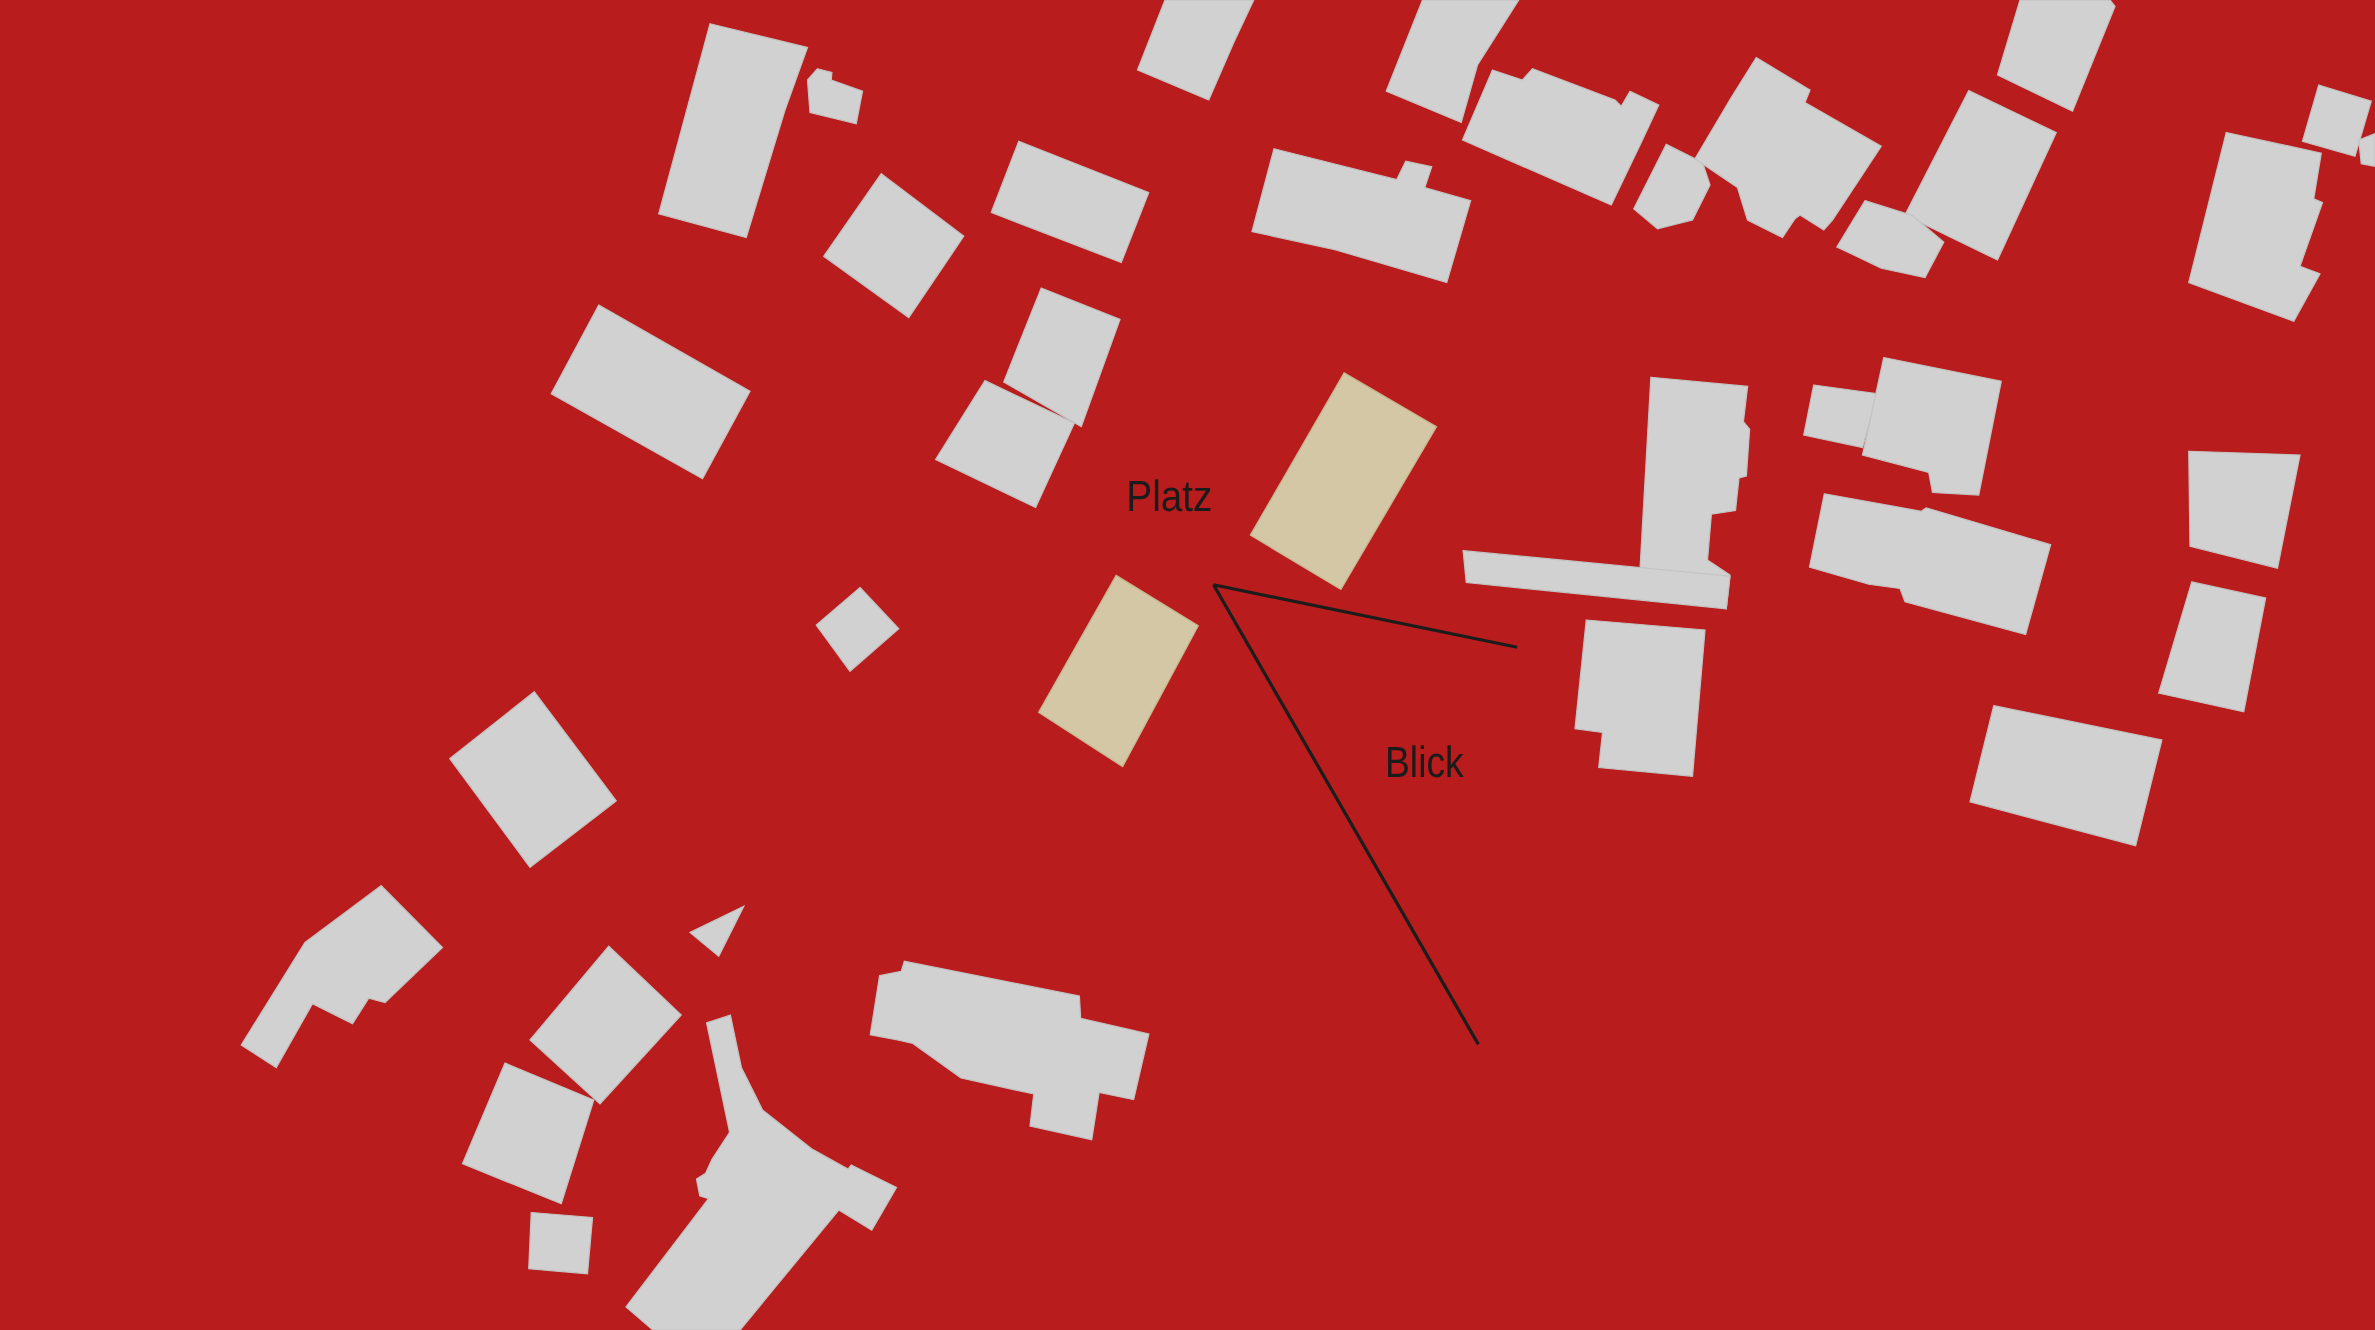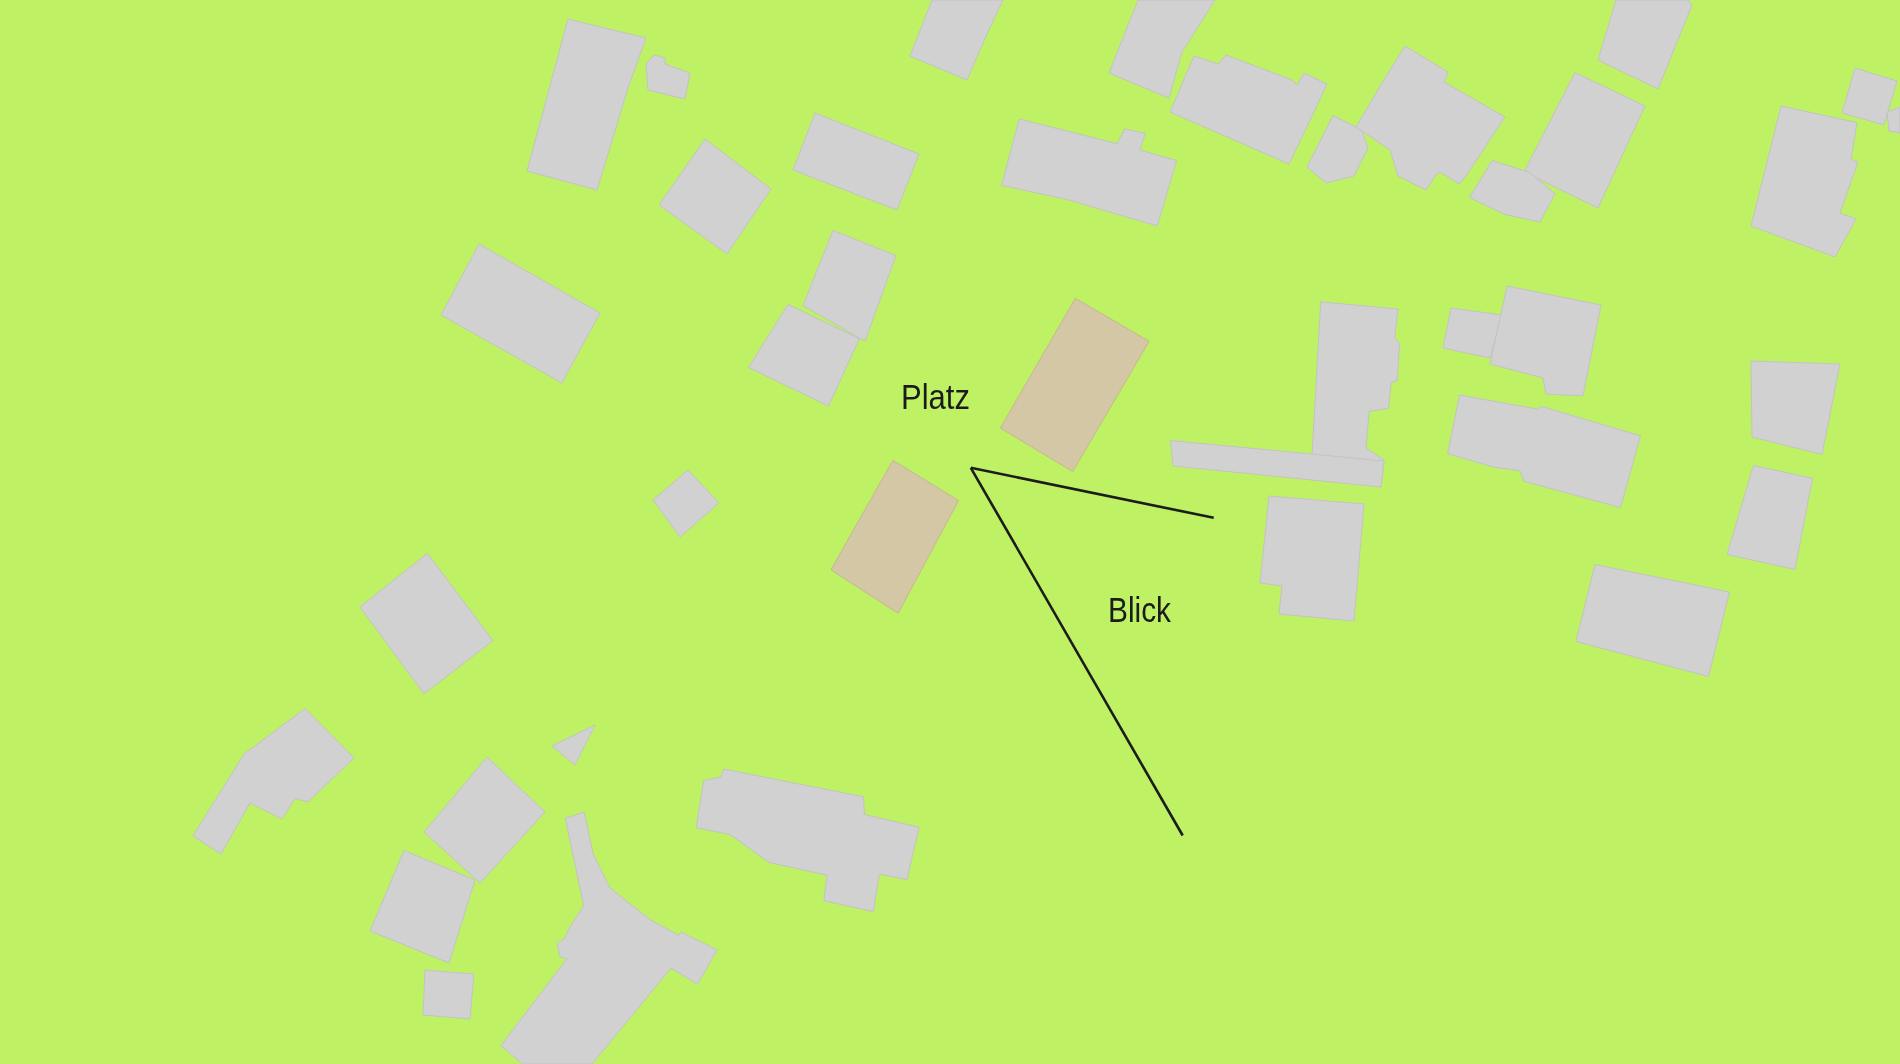--- a/index.html
+++ b/index.html
@@ -1,16 +1,16 @@
 <!DOCTYPE html>
 <html><head>
 <meta charset="utf-8">
 <style>
   html,body{margin:0;padding:0;background:#ffffff;}
-  #map{width:1900px;height:1064px;position:relative;overflow:hidden;background:#bef264;}
+  #map{width:1900px;height:1064px;position:relative;overflow:hidden;background:#b91c1c;}
   svg{display:block;}
   text{font-family:"Liberation Sans",sans-serif;fill:#1b1b1b;}
 </style>
 </head>
 <body>
 
 <div id="map">
 <svg width="1900" height="1064" viewBox="0 0 1900 1064" xmlns="http://www.w3.org/2000/svg">
   <g fill="#d1d1d1" stroke="#c3c3c3" stroke-width="1">
 

